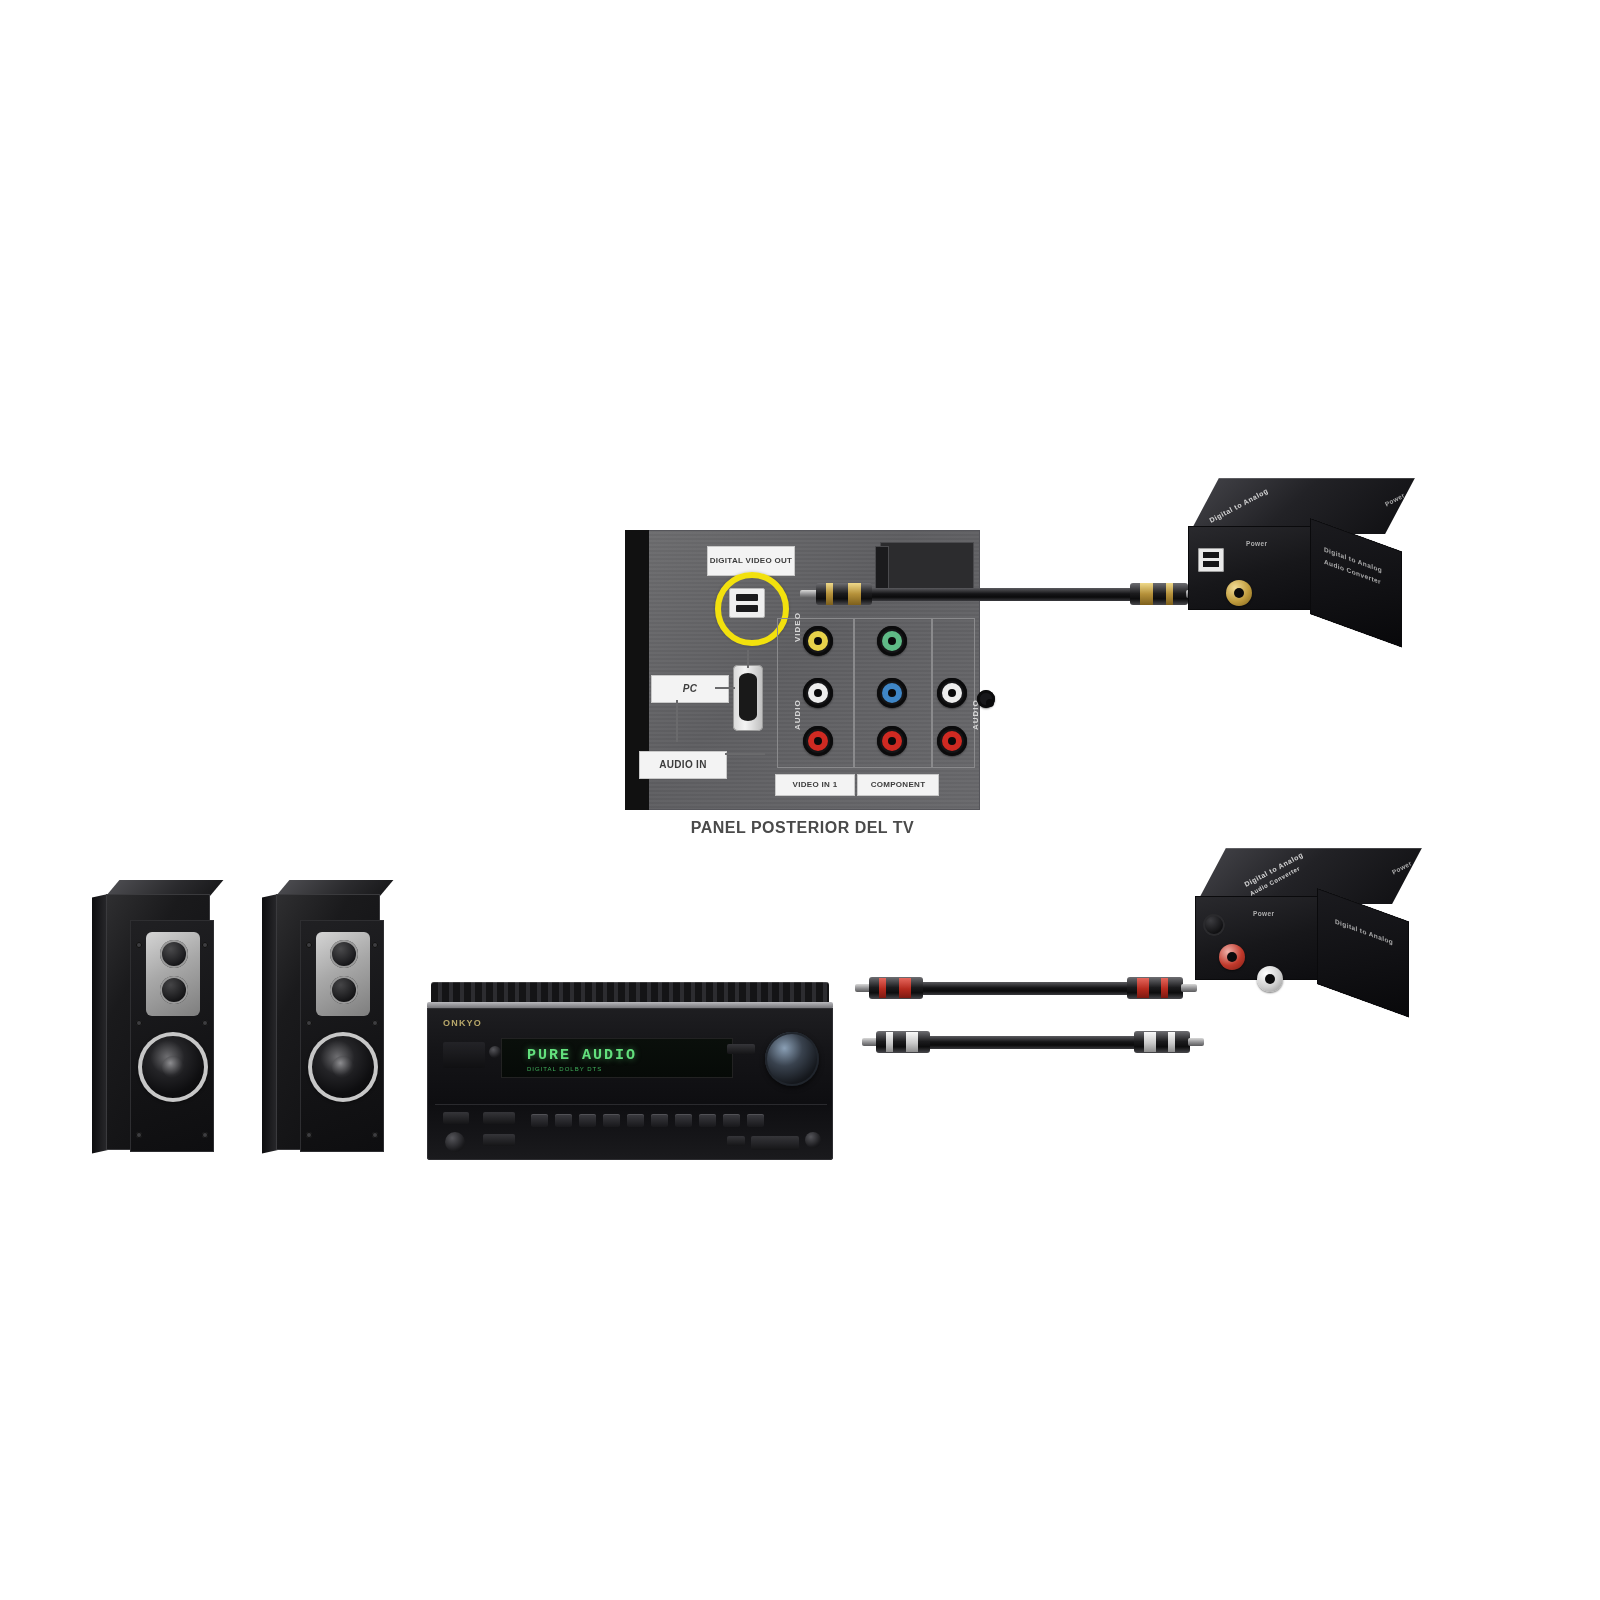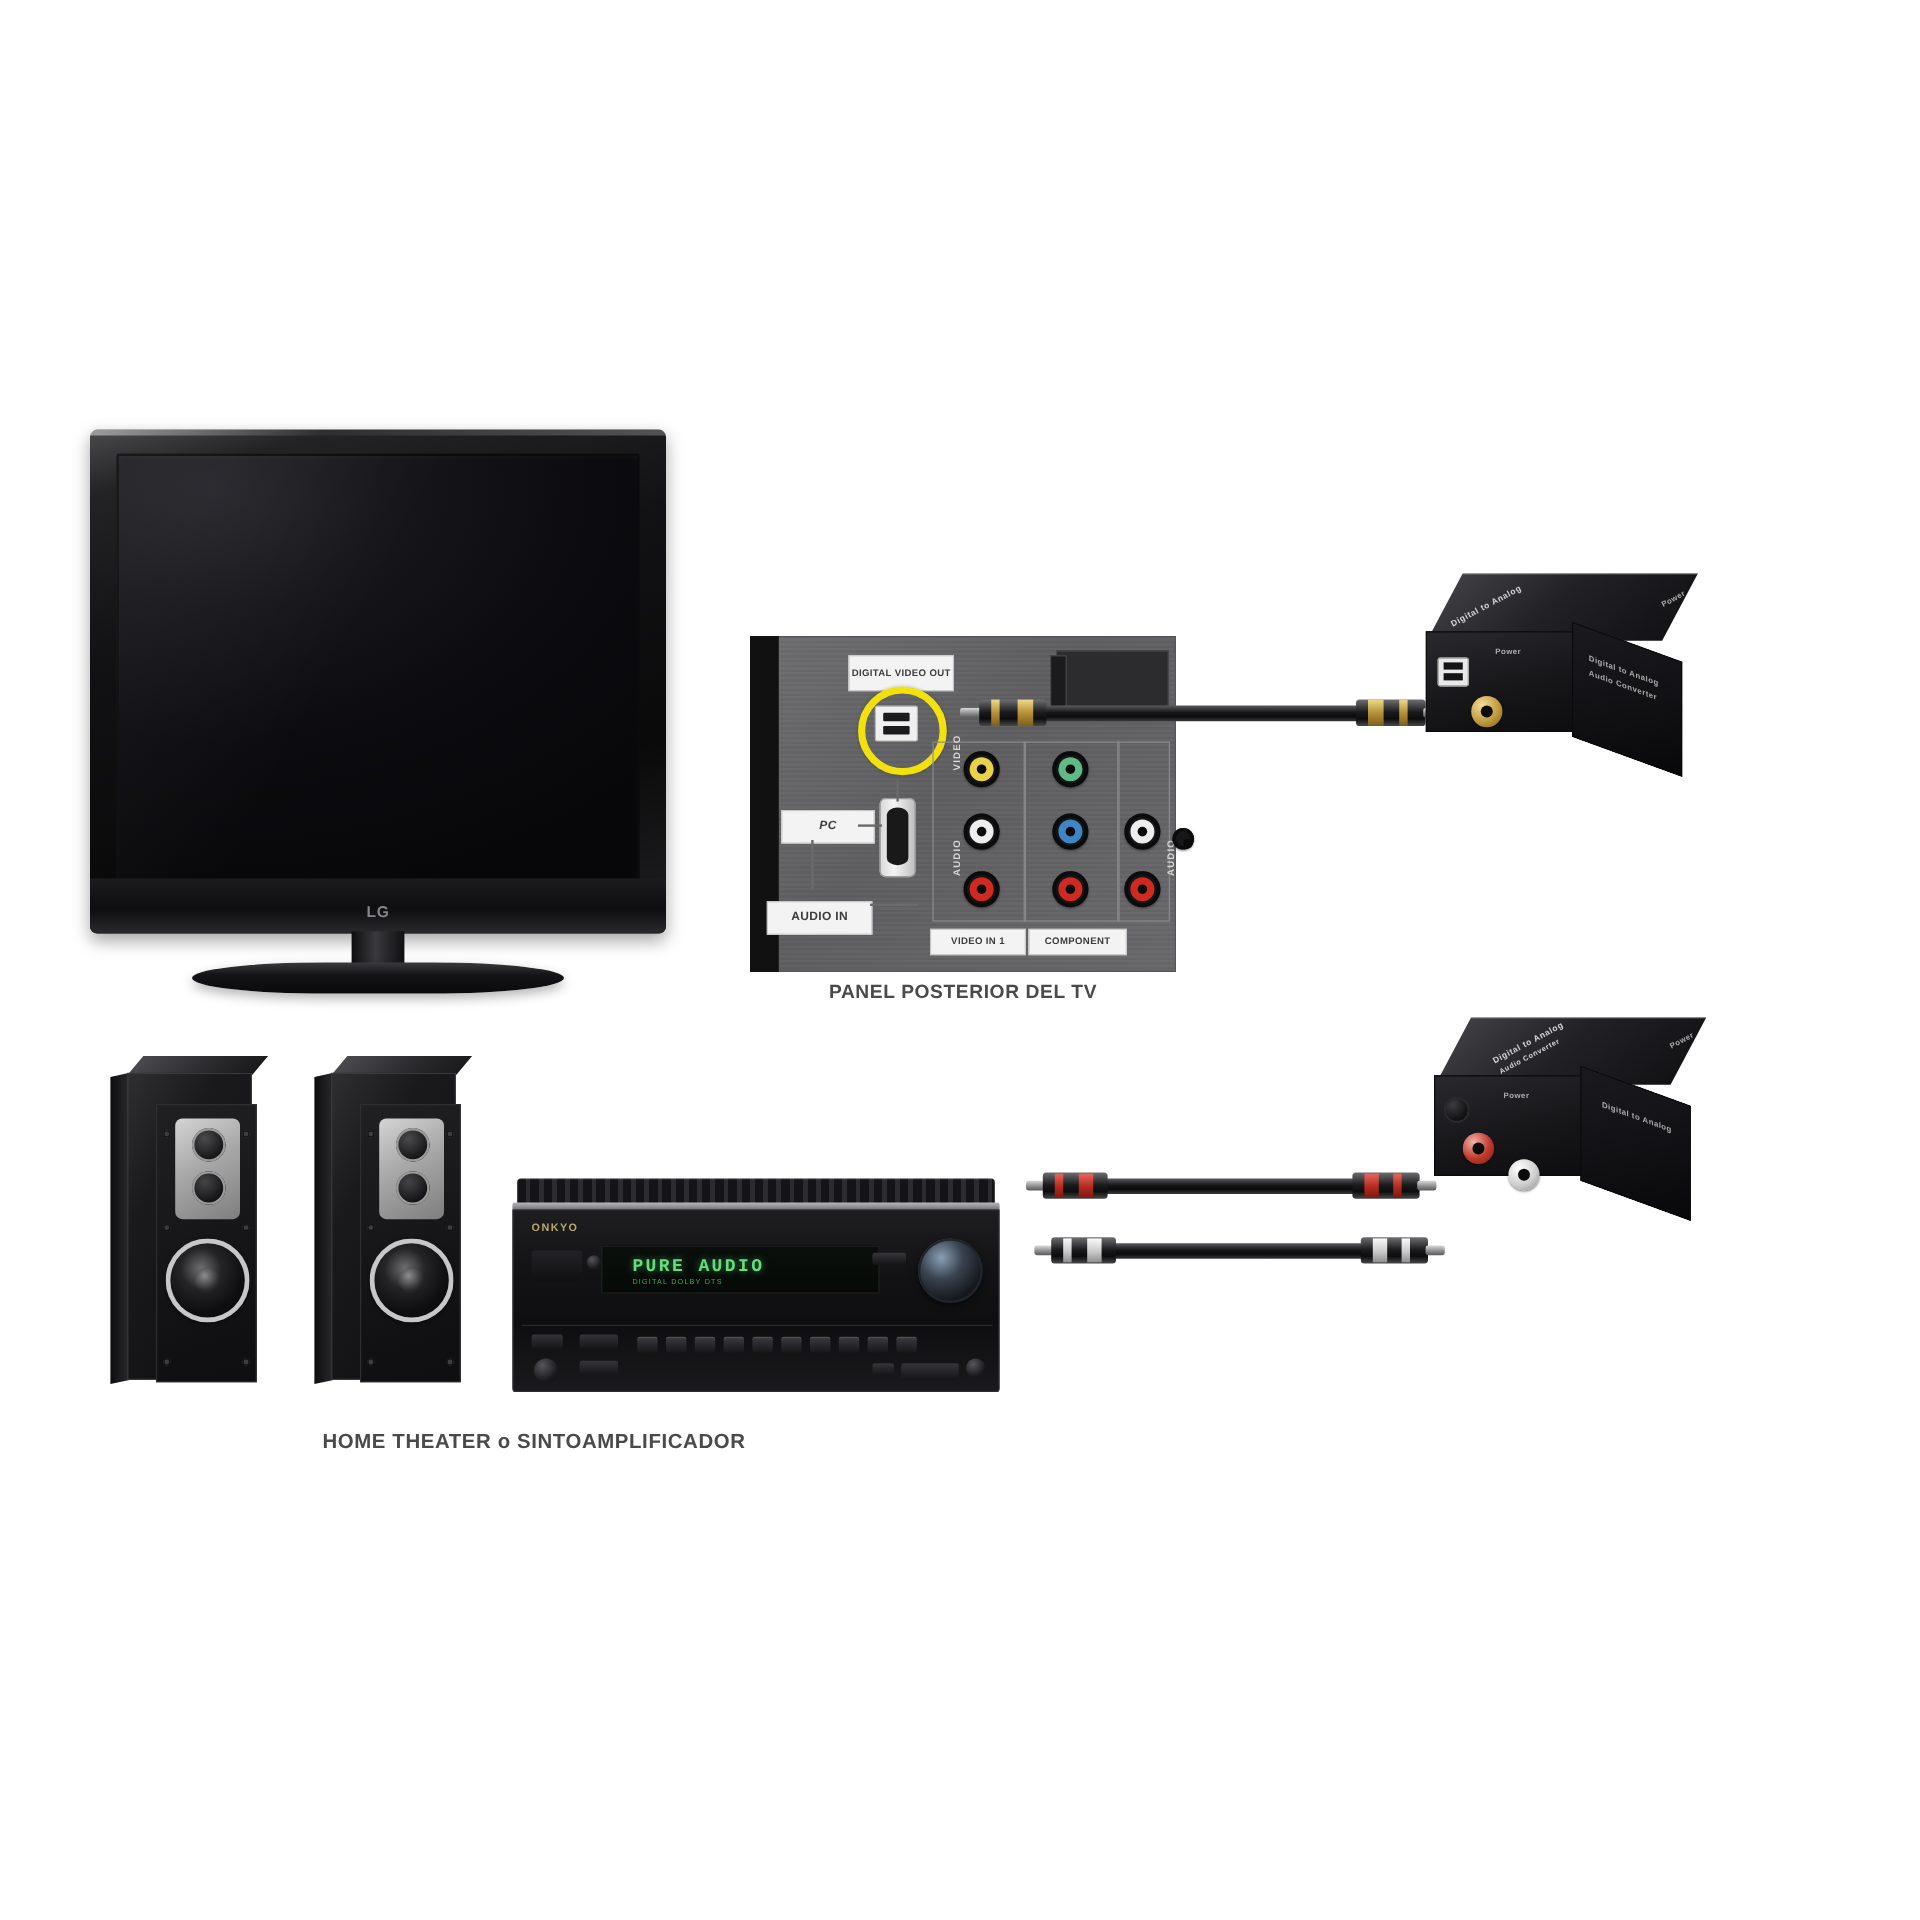--- a/index.html
+++ b/index.html
@@ -250,29 +250,20 @@
     background:linear-gradient(180deg,#353539,#151517);}
   .rv-dial{position:absolute;width:20px;height:20px;border-radius:50%;
     background:radial-gradient(circle at 36% 30%,#55555a,#1b1b1e 65%,#09090a);}
   .rv-strip{position:absolute;left:8px;top:96px;width:392px;height:1px;background:#2a2a2e;}
 </style>
 </head>
 <body>
 
 <div id="stage">
 
-  <div id="tv" class="abs">
-    <div class="tv-bezel">
-      <div class="tv-screen"></div>
-      <div class="tv-chin"></div>
-      <div class="tv-logo">LG</div>
-    </div>
-    <div class="tv-neck"></div>
-    <div class="tv-base"></div>
-  </div>
 
   <div id="panel" class="abs">
     <div class="darkstrip"></div>
 
     <div class="blk" style="left:255px;top:12px;width:92px;height:52px;"></div>
     <div class="blk" style="left:250px;top:16px;width:12px;height:46px;background:#1b1b1d;"></div>
 
     <div class="lblbox" style="left:82px;top:16px;width:86px;height:28px;font-size:8px;">DIGITAL VIDEO OUT</div>
 
     <div class="optical-port" style="left:104px;top:58px;"></div>
@@ -475,15 +466,14 @@
       <div class="rv-btn" style="left:272px;top:106px;"></div>
       <div class="rv-btn" style="left:296px;top:106px;"></div>
       <div class="rv-btn" style="left:320px;top:106px;"></div>
 
       <div class="rv-sq" style="left:300px;top:128px;width:18px;height:10px;"></div>
       <div class="rv-sq" style="left:324px;top:128px;width:48px;height:14px;"></div>
       <div class="rv-dial" style="left:378px;top:124px;width:16px;height:16px;"></div>
     </div>
   </div>
 
-  <div class="cap" style="left:195px;top:1192px;width:500px;font-size:17px;">HOME THEATER o SINTOAMPLIFICADOR</div>
 
 </div>
 
 </body></html>

